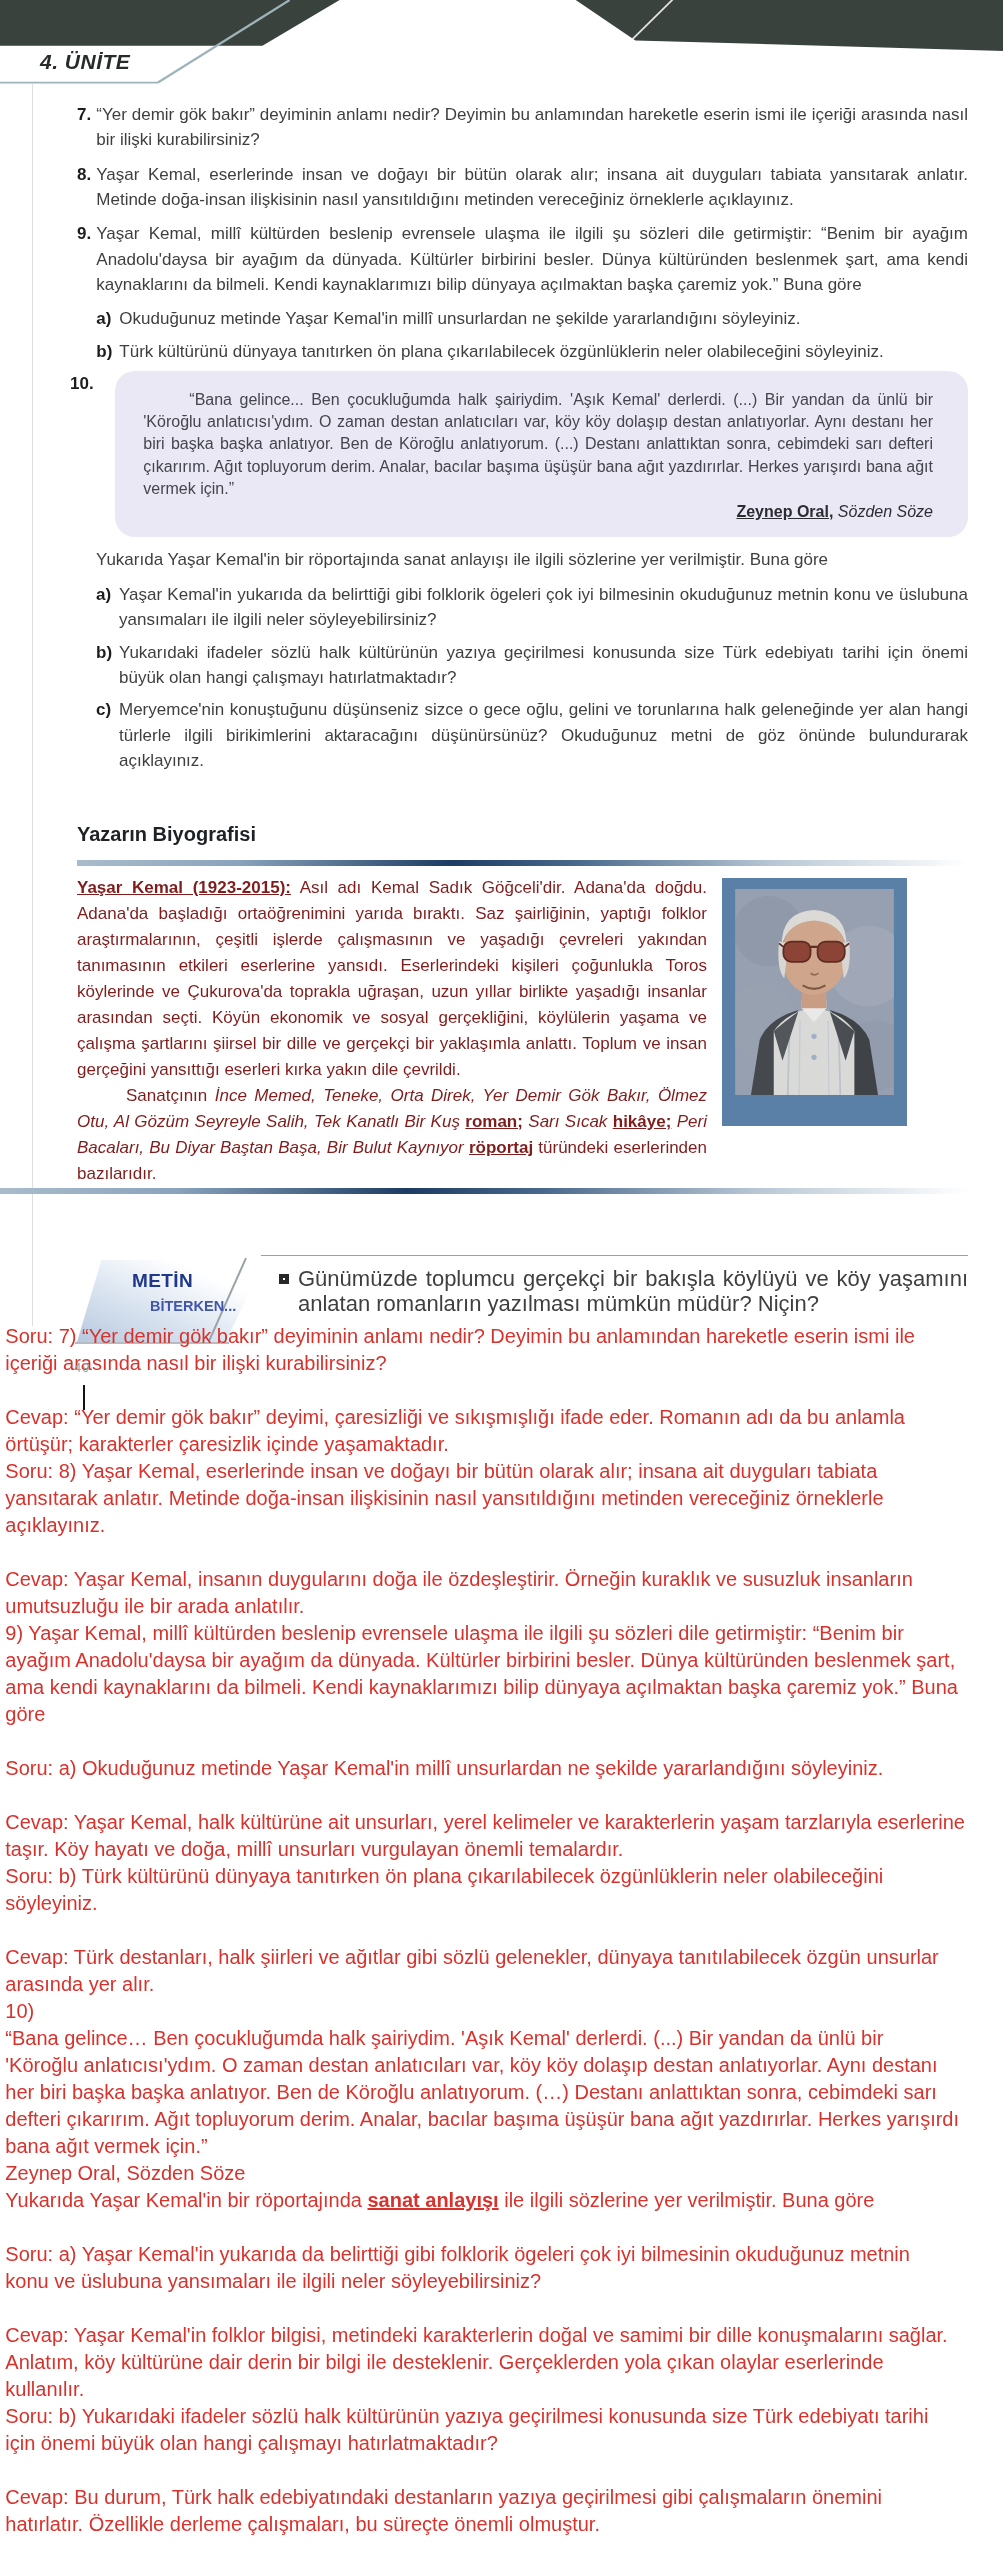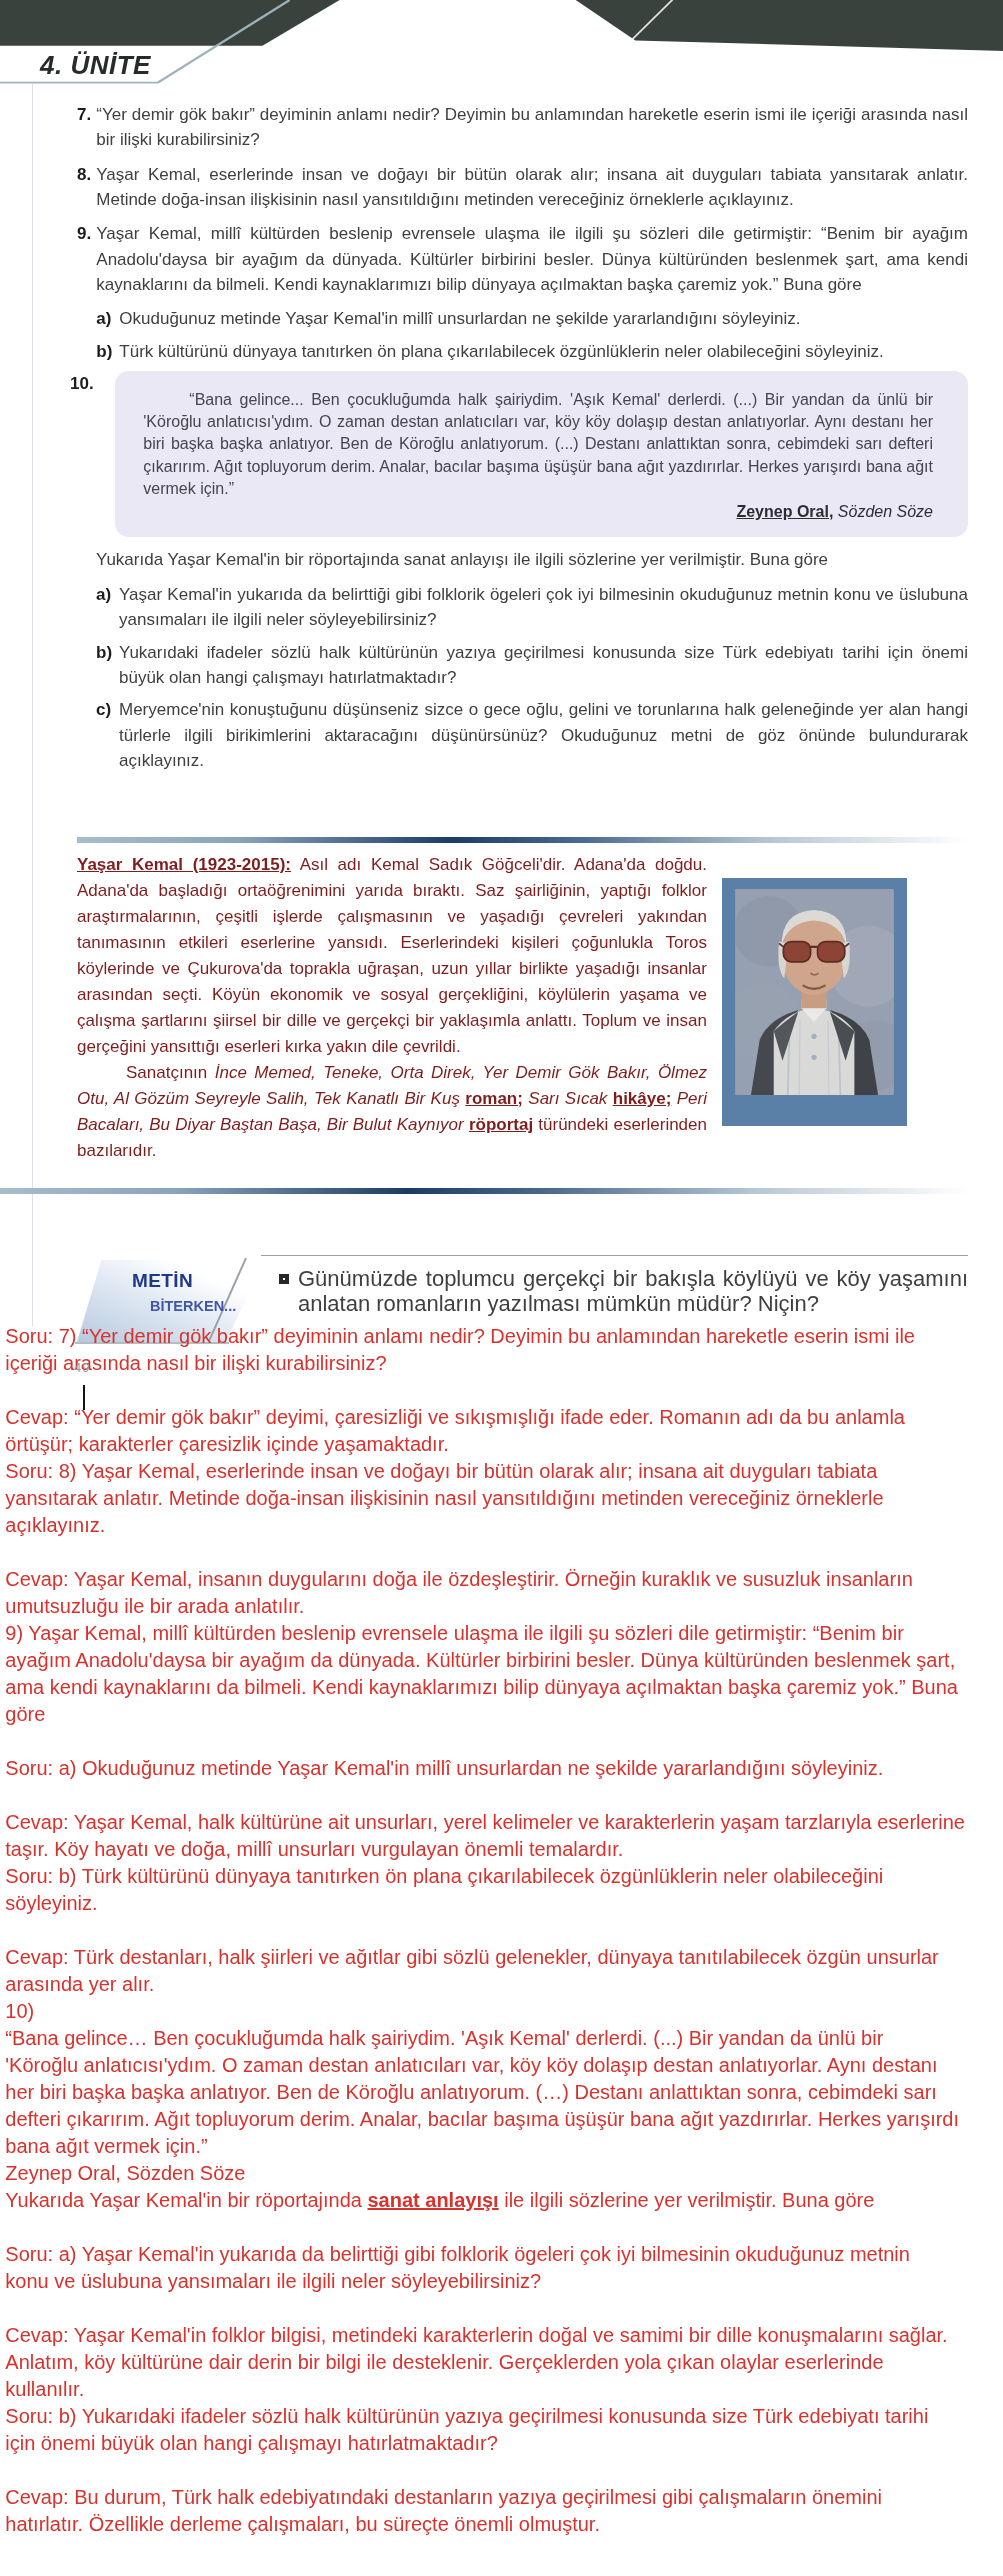--- a/index.html
+++ b/index.html
@@ -12,21 +12,21 @@
     -webkit-font-smoothing:antialiased;
   }
   .seg-b{font-weight:700;text-decoration:underline;}
   .seg-i{font-style:italic;}
 
   
   #scan{position:absolute;left:0;top:0;width:1004px;height:1334px;background:#ffffff;}
   #header-svg{position:absolute;left:0;top:0;}
   #unit-title{
     position:absolute;left:40px;top:50px;
-    font-size:26px;font-weight:800;font-style:italic;
+    font-size:21px;font-weight:800;font-style:italic;
     letter-spacing:0.5px;color:#262c2b;
   }
   #page-edge-line{
     position:absolute;left:32px;top:84px;width:1.3px;height:1242px;
     background:#d9dfe2;
   }
 
   #question-col{
     position:absolute;left:77px;top:102px;width:891px;
     font-size:17px;line-height:25.4px;color:#3f3f3f;
@@ -36,21 +36,21 @@
   .q-num{flex:0 0 19.3px;font-weight:700;color:#1d1d1d;white-space:nowrap;}
   .q-num-wide{flex:0 0 26px;margin-left:-7px;}
   .q-text{flex:1;}
   .sub-item{display:flex;margin-left:19.3px;margin-bottom:7px;}
   .sub-item .q-num{flex:0 0 23px;}
   .sub-in-body{margin-left:0;}
   .q-body{flex:1;}
 
   #quote-box{
     background:var(--quote-bg,#e9e8f4);
-    border-radius:14px;
+    border-radius:20px;
     margin-left:19.3px;
     padding:17.5px 35px 14px 28px;
     font-size:16px;line-height:22.4px;color:#45454d;
     text-align:justify;
   }
   #quote-box .quote-text{margin:0;text-indent:46px;}
   #quote-box .quote-attr{margin:0;text-align:right;font-size:16px;color:#2c2c33;}
   .after-quote{margin:10.5px 0 8.8px 0;}
 
   
@@ -175,20 +175,21 @@
         </div>
         <div class="sub-item sub-in-body">
           <span class="q-num">c)</span>
           <span class="q-text">Meryemce'nin konuştuğunu düşünseniz sizce o gece oğlu, gelini ve torunlarına halk geleneğinde yer alan hangi türlerle ilgili birikimlerini aktaracağını düşünürsünüz? Okuduğunuz metni de göz önünde bulundurarak açıklayınız.</span>
         </div>
       </div>
     </div>
   </div>
 
   <div id="bio-section">
+    <h2 id="bio-heading">Yazarın Biyografisi</h2>
     <div class="divider" id="bio-divider"></div>
     <div id="bio-text">
       <p><span class="seg-b">Yaşar Kemal (1923-2015):</span> Asıl adı Kemal Sadık Göğceli'dir. Adana'da doğdu. Adana'da başladığı ortaöğrenimini yarıda bıraktı. Saz şairliğinin, yaptığı folklor araştırmalarının, çeşitli işlerde çalışmasının ve yaşadığı çevreleri yakından tanımasının etkileri eserlerine yansıdı. Eserlerindeki kişileri çoğunlukla Toros köylerinde ve Çukurova'da toprakla uğraşan, uzun yıllar birlikte yaşadığı insanlar arasından seçti. Köyün ekonomik ve sosyal gerçekliğini, köylülerin yaşama ve çalışma şartlarını şiirsel bir dille ve gerçekçi bir yaklaşımla anlattı. Toplum ve insan gerçeğini yansıttığı eserleri kırka yakın dile çevrildi.</p>
       <p class="p2">Sanatçının <span class="seg-i">İnce Memed, Teneke, Orta Direk, Yer Demir Gök Bakır, Ölmez Otu, Al Gözüm Seyreyle Salih, Tek Kanatlı Bir Kuş</span> <span class="seg-b">roman;</span> <span class="seg-i">Sarı Sıcak</span> <span class="seg-b">hikâye;</span> <span class="seg-i">Peri Bacaları, Bu Diyar Baştan Başa, Bir Bulut Kaynıyor</span> <span class="seg-b">röportaj</span> türündeki eserlerinden bazılarıdır.</p>
     </div>
   </div>
 
   <div id="photo-frame">
     <svg width="159" height="206" viewBox="0 0 181 235" aria-hidden="true">
       <rect width="181" height="235" fill="#97a0b0"></rect>

